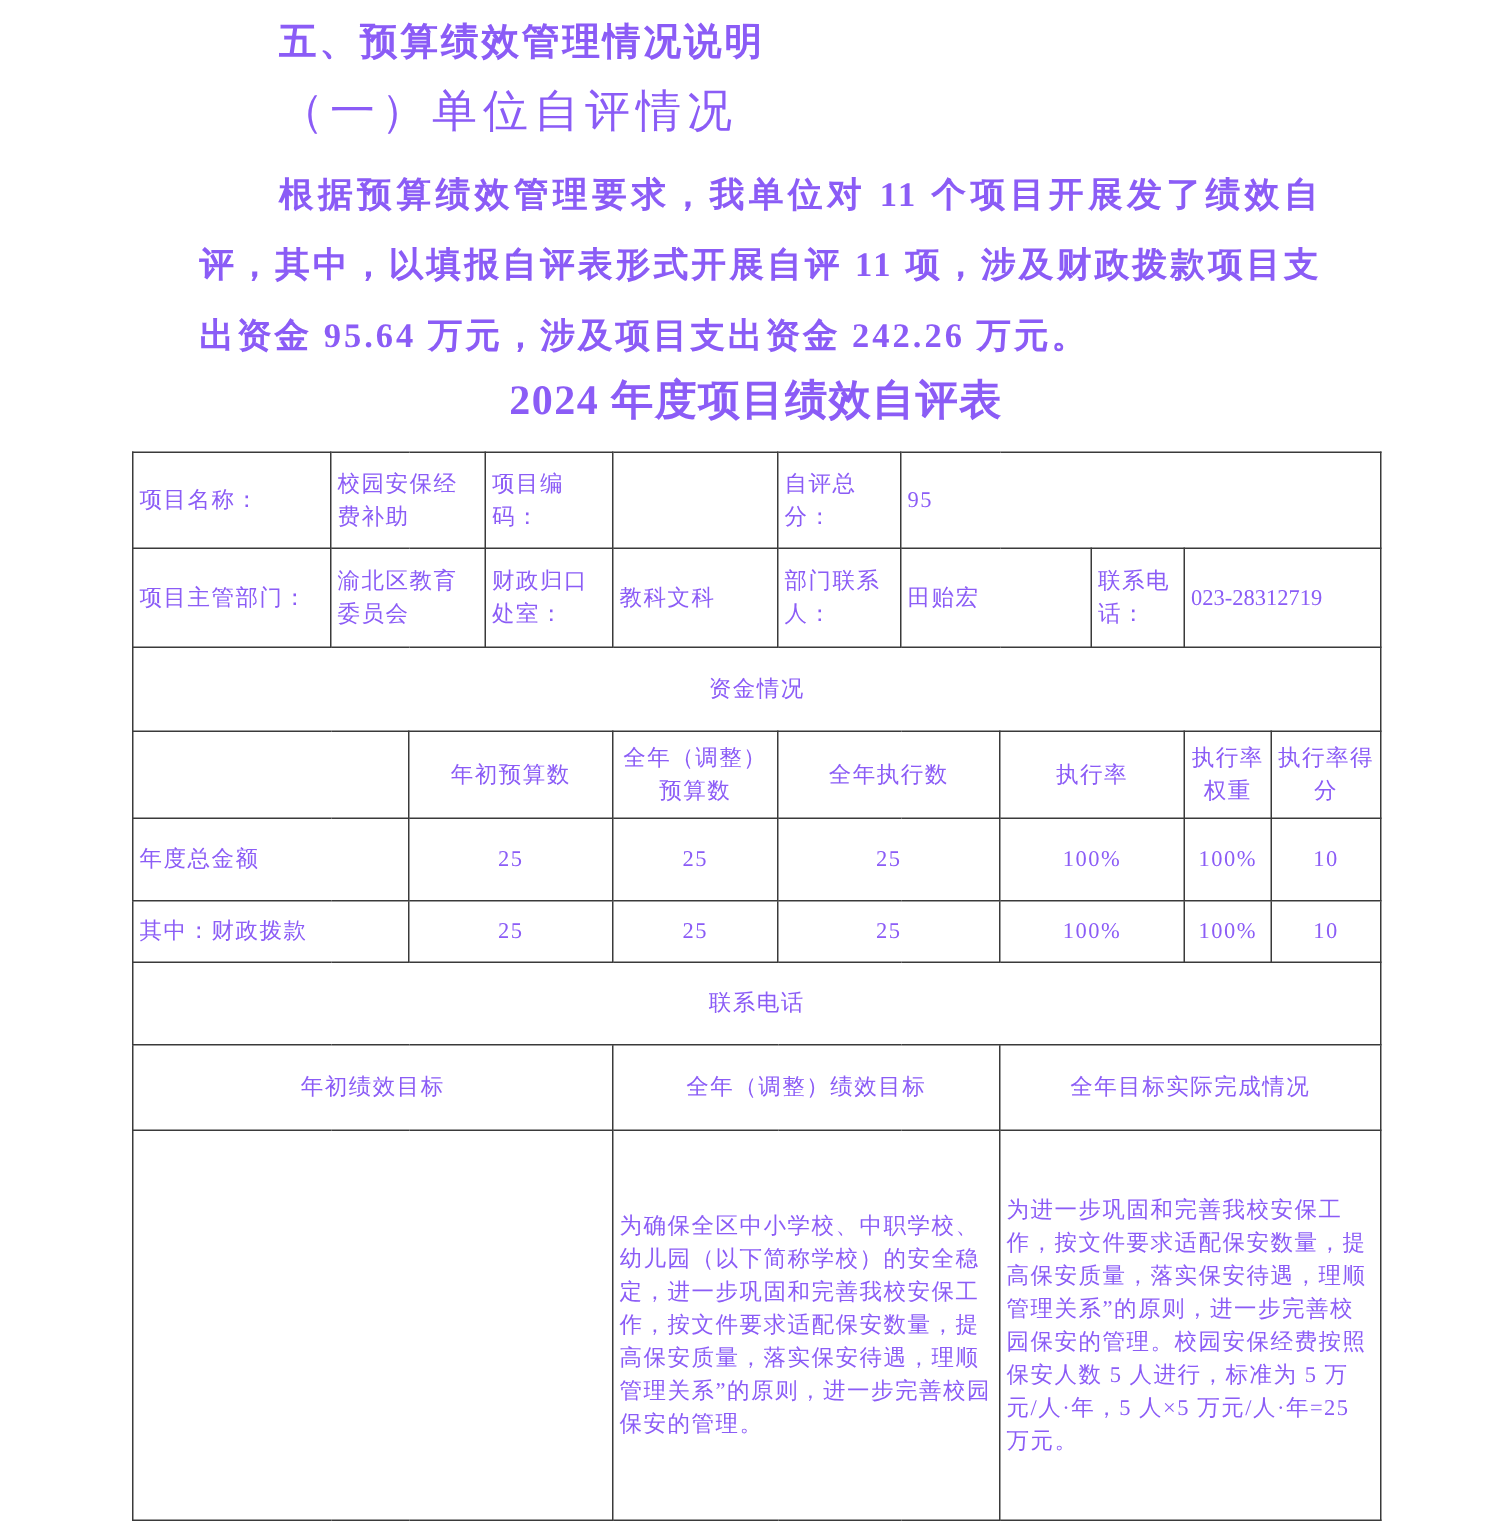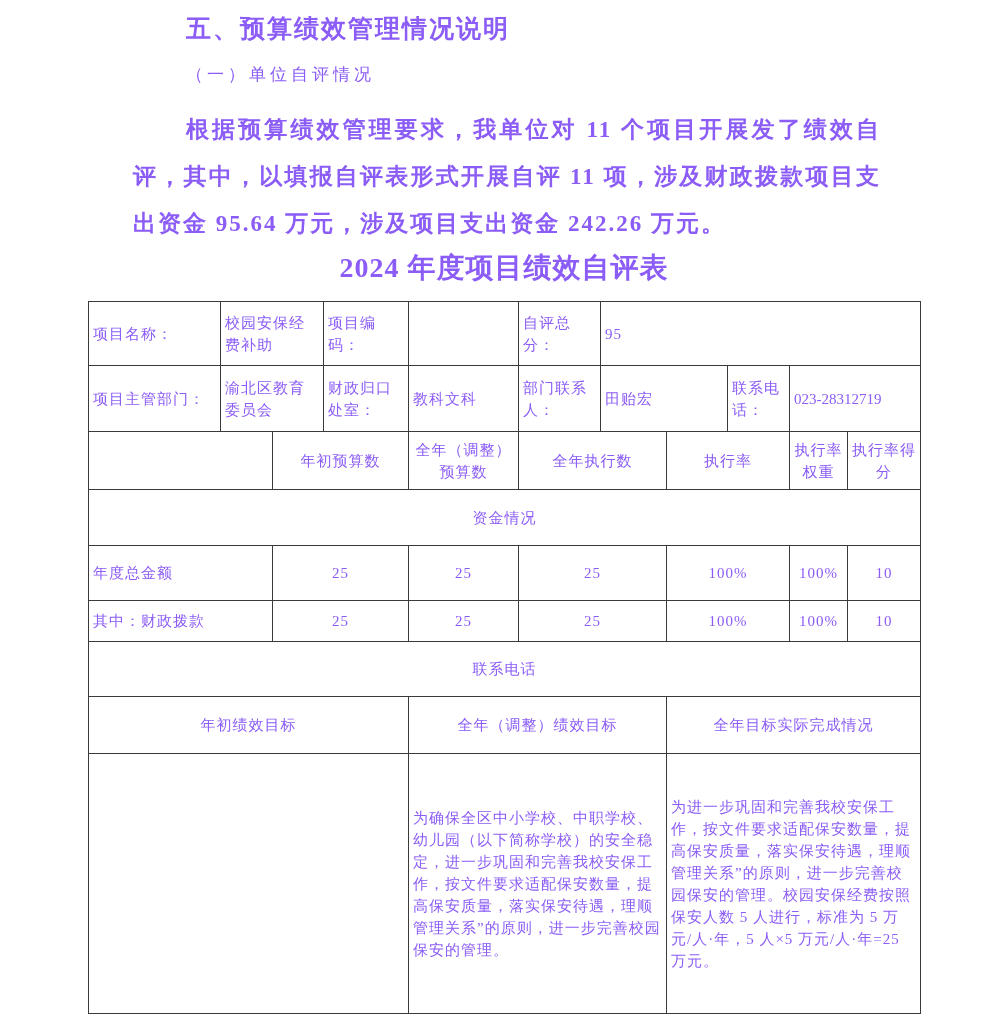--- a/index.html
+++ b/index.html
@@ -20,21 +20,21 @@
     font-size: 25px;
     font-weight: bold;
     letter-spacing: 2px;
     line-height: 32px;
     white-space: nowrap;
   }
   .heading2 {
     position: absolute;
     left: 186px;
     top: 58px;
-    font-size: 17px;
+    font-size: 30px;
     letter-spacing: 4px;
     line-height: 34px;
     white-space: nowrap;
   }
   .body-par {
     position: absolute;
     left: 133px;
     top: 106px;
     width: 748px;
     font-size: 23px;
@@ -125,32 +125,32 @@
       <td class="l">项目主管部门：</td>
       <td class="l" colspan="2">渝北区教育委员会</td>
       <td class="l">财政归口处室：</td>
       <td class="l">教科文科</td>
       <td class="l">部门联系人：</td>
       <td class="l" colspan="2">田贻宏</td>
       <td class="l">联系电话：</td>
       <td class="l" colspan="2" style="letter-spacing:0">023-28312719</td>
     </tr>
 
+    <tr style="height:56px">
+      <td class="section" colspan="11">资金情况</td>
+    </tr>
+
     <tr style="height:58px">
       <td class="c" colspan="2"></td>
       <td class="c" colspan="2">年初预算数</td>
       <td class="c">全年（调整）预算数</td>
       <td class="c" colspan="2">全年执行数</td>
       <td class="c" colspan="2">执行率</td>
       <td class="c">执行率权重</td>
       <td class="c">执行率得分</td>
-    </tr>
-
-    <tr style="height:56px">
-      <td class="section" colspan="11">资金情况</td>
     </tr>
 
     <tr style="height:55px">
       <td class="l" colspan="2">年度总金额</td>
       <td class="num" colspan="2">25</td>
       <td class="num">25</td>
       <td class="num" colspan="2">25</td>
       <td class="num" colspan="2">100%</td>
       <td class="num">100%</td>
       <td class="num">10</td>

